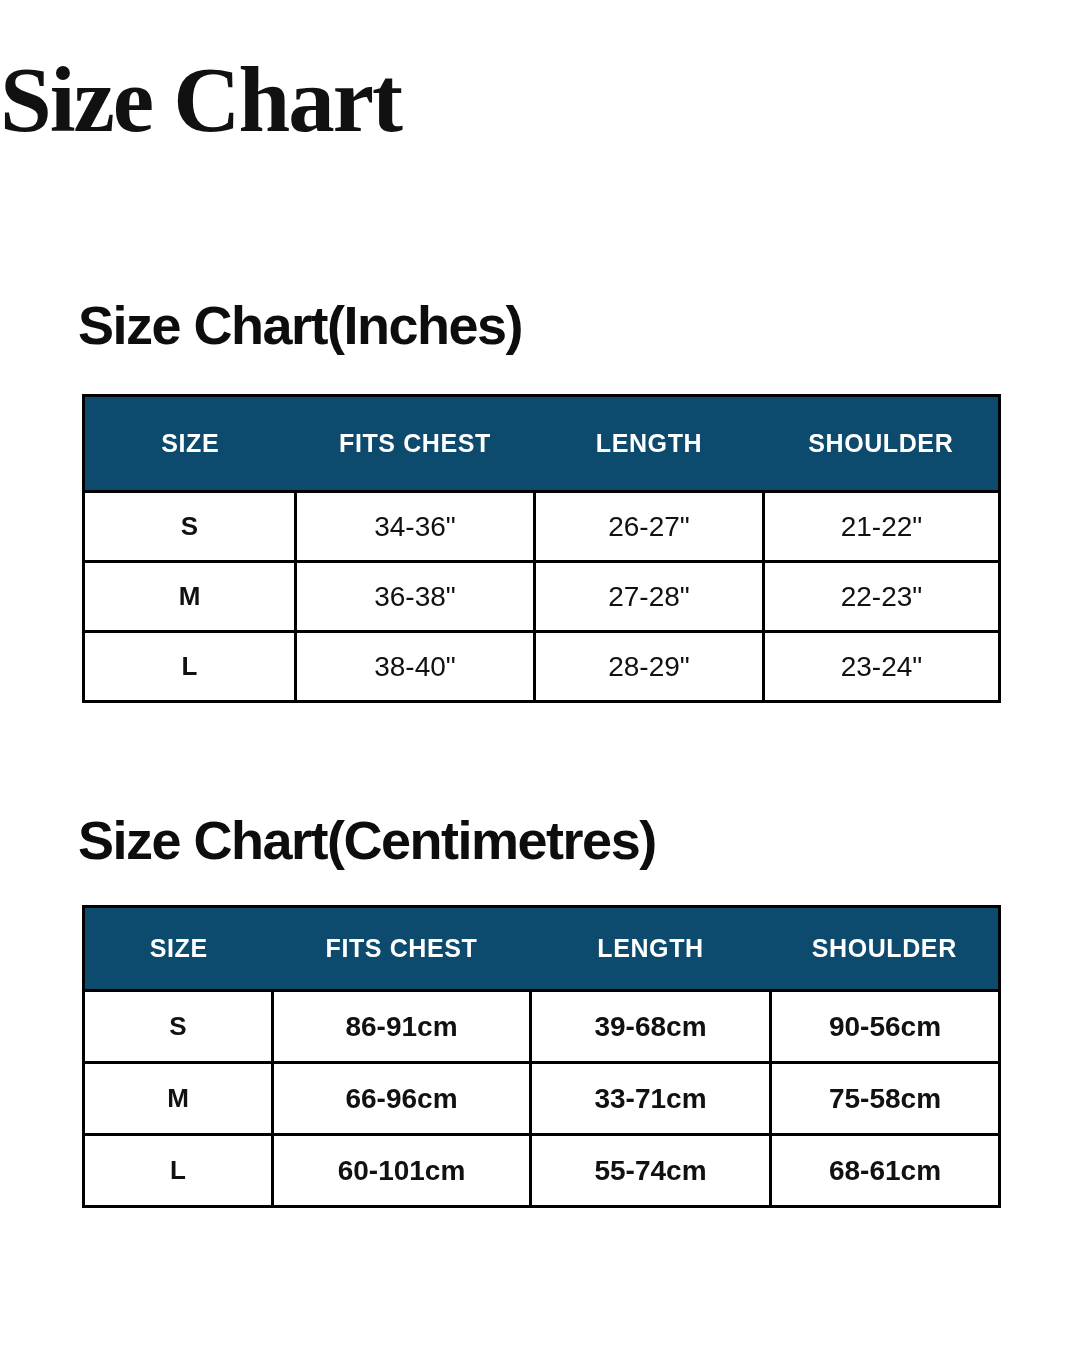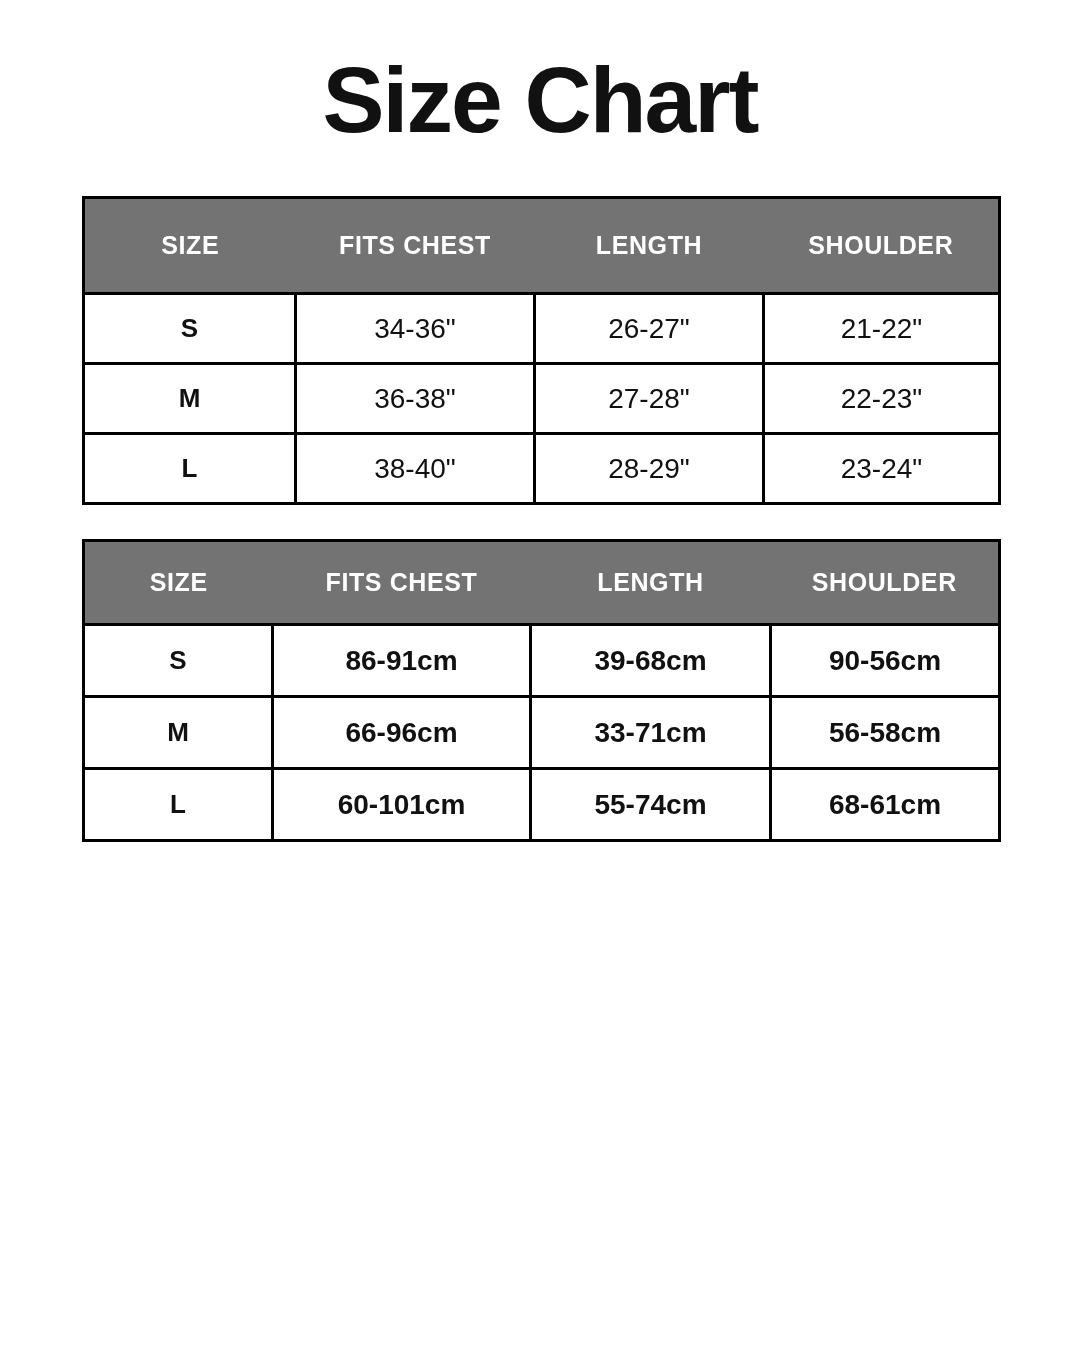--- a/index.html
+++ b/index.html
@@ -13,22 +13,22 @@
   }
   .page {
     position: relative;
     width: 1080px;
     height: 1350px;
     background: #ffffff;
     overflow: hidden;
   }
   .main-title {
     padding-top: 42px;
-    text-align: center;
-    font-family: Liberation Sans, sans-serif;
+    text-align: left;
+    font-family: Liberation Serif, serif;
     font-weight: 800;
     font-size: 93px;
     line-height: 1.25;
     letter-spacing: -2px;
     color: #111111;
   }
   .section-heading {
     margin-left: 78px;
     font-family: "Liberation Sans", sans-serif;
     font-weight: 800;
@@ -44,21 +44,21 @@
     width: 916px;
     margin-left: 82px;
     border-collapse: collapse;
     border: 3px solid #000000;
     table-layout: fixed;
   }
   .table-inches { margin-top: 38px; }
   .table-cm     { margin-top: 34px; }
 
   table.size-table thead th {
-    background: #737373;
+    background: #0c4a6e;
     color: #ffffff;
     font-weight: 700;
     font-size: 25px;
     letter-spacing: 0.6px;
     text-align: center;
     border: 0;
   }
   .table-inches thead th { height: 96px; }
   .table-cm thead th     { height: 84px; }
 
@@ -79,20 +79,21 @@
   }
 </style>
 </head>
 <body>
 
 <div class="page">
 
   <h1 class="main-title">Size Chart</h1>
 
   <section>
+    <h2 class="section-heading heading-inches">Size Chart(Inches)</h2>
     <table class="size-table table-inches">
       <colgroup>
         <col style="width:212px">
           <col style="width:239px">
           <col style="width:229px">
           <col style="width:236px">
       </colgroup>
       <thead>
         <tr>
           <th>SIZE</th>
@@ -118,20 +119,21 @@
           <td class="size-cell">L</td>
           <td>38-40"</td>
           <td>28-29"</td>
           <td>23-24"</td>
         </tr>
       </tbody>
     </table>
   </section>
 
   <section>
+    <h2 class="section-heading heading-cm">Size Chart(Centimetres)</h2>
     <table class="size-table table-cm">
       <colgroup>
         <col style="width:189px">
           <col style="width:258px">
           <col style="width:240px">
           <col style="width:229px">
       </colgroup>
       <thead>
         <tr>
           <th>SIZE</th>
@@ -144,21 +146,21 @@
         <tr>
           <td class="size-cell">S</td>
           <td>86-91cm</td>
           <td>39-68cm</td>
           <td>90-56cm</td>
         </tr>
         <tr>
           <td class="size-cell">M</td>
           <td>66-96cm</td>
           <td>33-71cm</td>
-          <td>56-58cm</td>
+          <td>75-58cm</td>
         </tr>
         <tr>
           <td class="size-cell">L</td>
           <td>60-101cm</td>
           <td>55-74cm</td>
           <td>68-61cm</td>
         </tr>
       </tbody>
     </table>
   </section>

